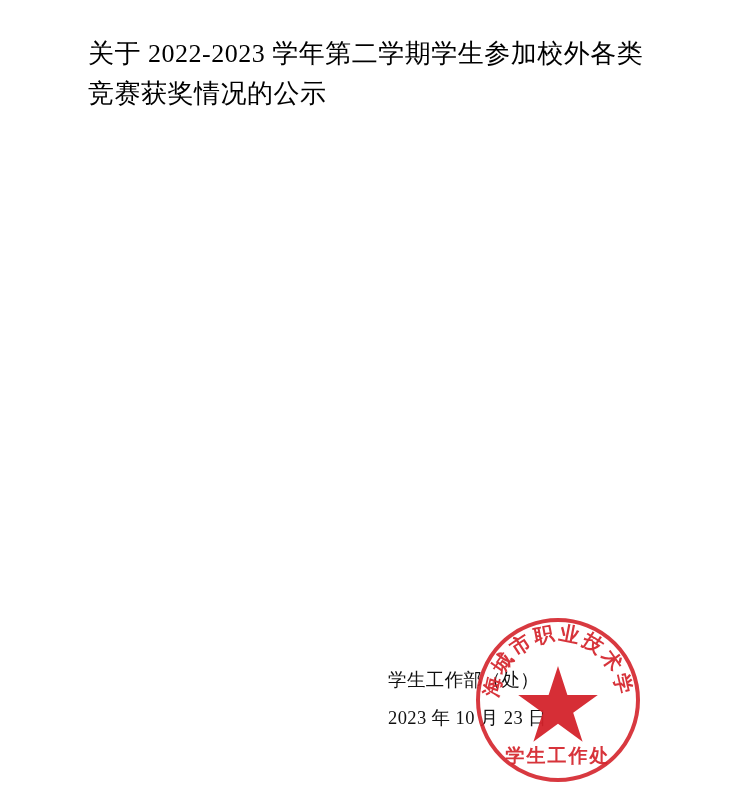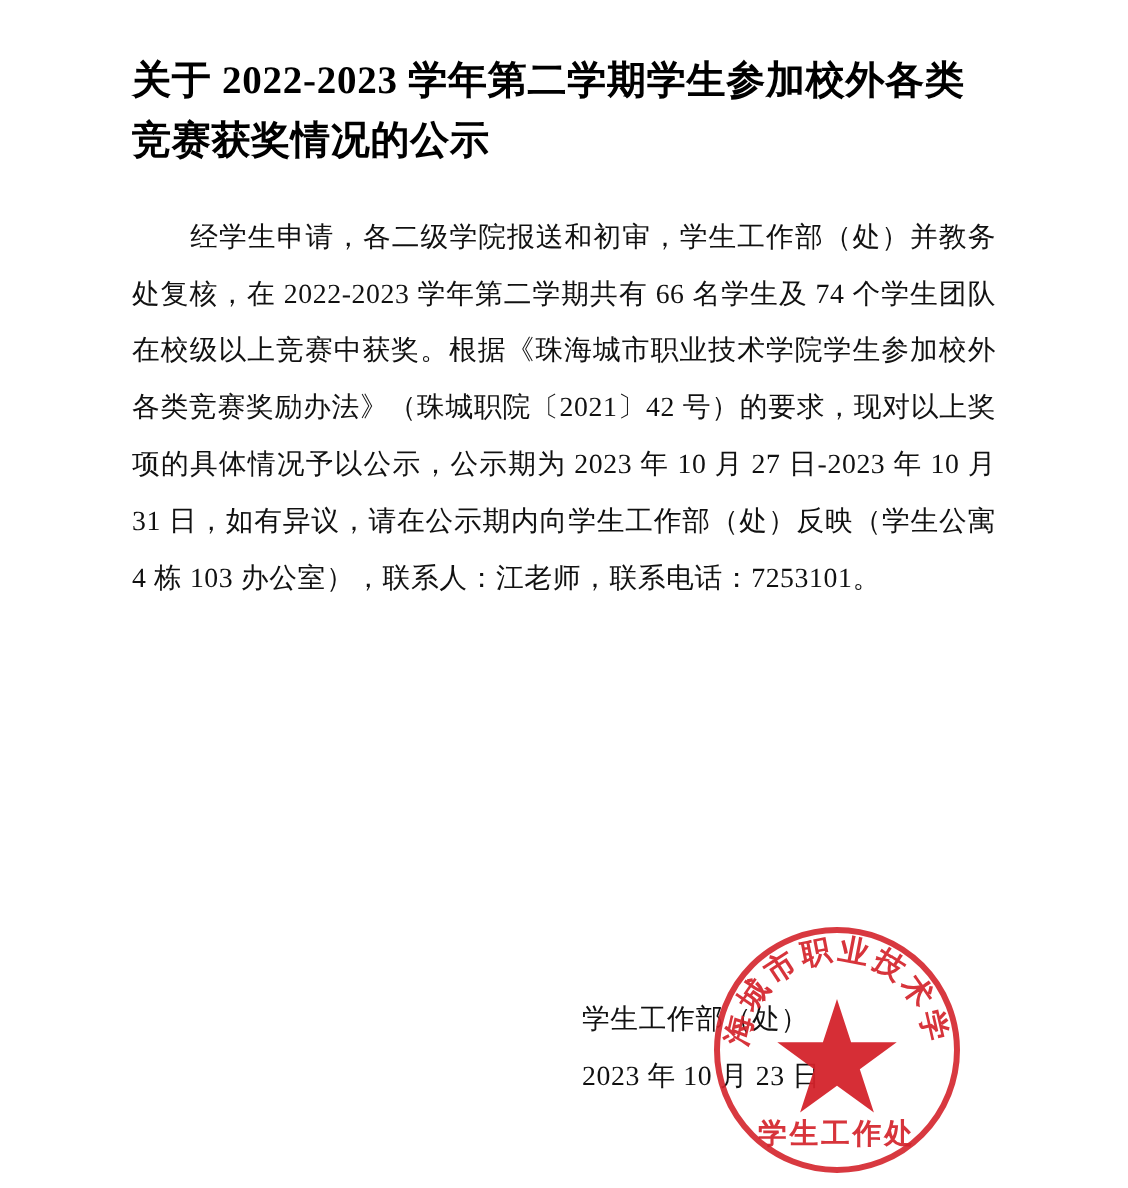--- a/index.html
+++ b/index.html
@@ -17,21 +17,21 @@
   }
   .page {
     position: relative;
     width: 752px;
     height: 792px;
     box-sizing: border-box;
     padding: 34px 88px 0 88px;
   }
   .doc-title {
     font-size: 26px;
-    font-weight: bold;
+    font-weight: normal;
     line-height: 1.55;
     letter-spacing: 0.5px;
     text-align: left;
     margin: 0 0 26px 0;
     color: #000;
   }
   .body-text {
     font-size: 18.5px;
     line-height: 2.05;
     letter-spacing: 0.4px;
@@ -79,21 +79,20 @@
   }
 </style>
 </head>
 <body>
 
 <div class="page">
 
   <h1 class="doc-title">关于 2022-2023 学年第二学期学生参加校外各类竞赛获奖情况的公示</h1>
 
   <div class="body-text">
-    <p class="para">经学生申请，各二级学院报送和初审，学生工作部（处）并教务处复核，在 2022-2023 学年第二学期共有 66 名学生及 74 个学生团队在校级以上竞赛中获奖。根据《珠海城市职业技术学院学生参加校外各类竞赛奖励办法》（珠城职院〔2021〕42 号）的要求，现对以上奖项的具体情况予以公示，公示期为 2023 年 10 月 27 日-2023 年 10 月 31 日，如有异议，请在公示期内向学生工作部（处）反映（学生公寓 4 栋 103 办公室），联系人：江老师，联系电话：7253101。</p>
   </div>
 
   <div class="sign-block">
     <span class="sign-line">学生工作部（处）</span>
     <span class="sign-line">2023 年 10 月 23 日</span>
   </div>
 
   <div class="stamp">
     <svg viewBox="0 0 172 172" xmlns="http://www.w3.org/2000/svg">
       <defs>

